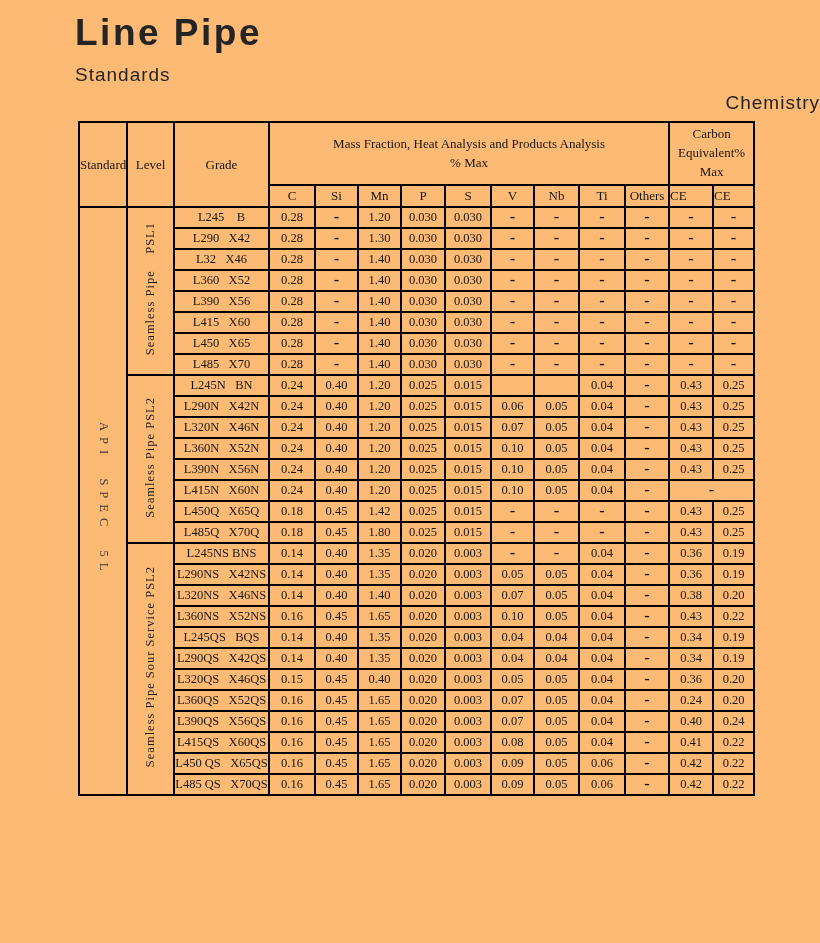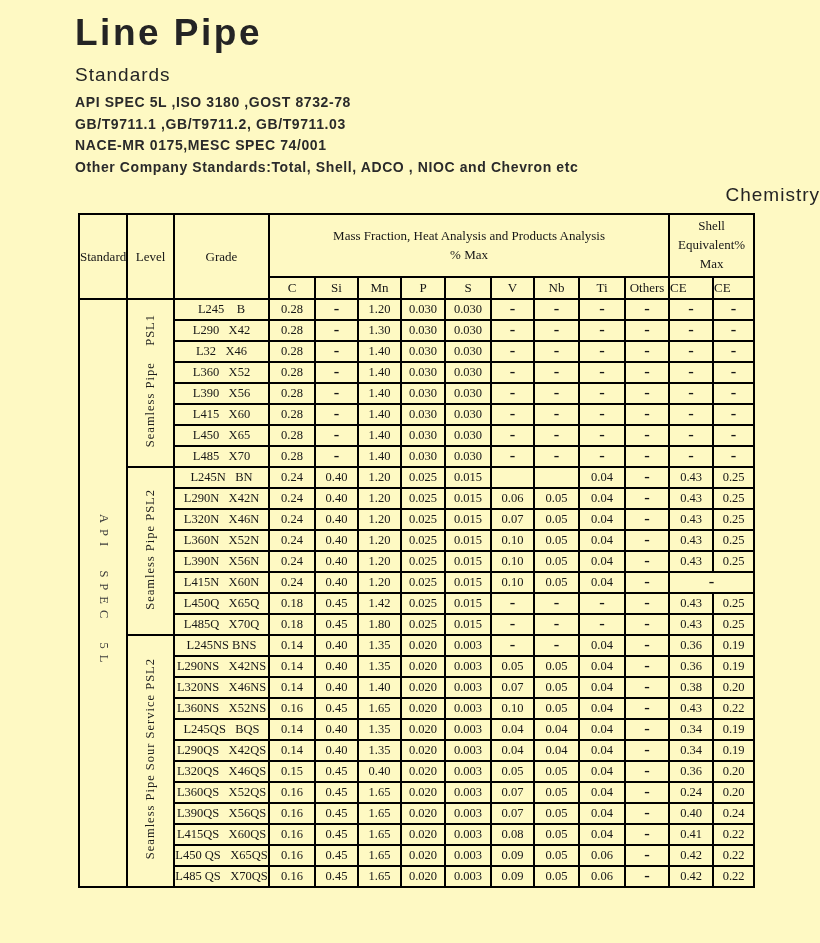--- a/index.html
+++ b/index.html
@@ -1,19 +1,19 @@
 <!DOCTYPE html>
 <html><head>
 <meta charset="utf-8">
 <style>
   html,body{margin:0;padding:0;background:#fff;}
   .page{
     position:relative;
     width:820px;height:943px;
-    background:#fef9c3;color:#161616;
+    background:#fdba74;color:#161616;
     font-family:"Liberation Serif",serif;
     overflow:hidden;
     box-sizing:border-box;
     padding:10px 0 0 75px;
   }
   .title{
     font-family:"Liberation Sans",sans-serif;
     font-weight:700;font-size:37px;letter-spacing:2.5px;
     color:#242424;margin:2px 0 10px 0;
   }
@@ -72,26 +72,20 @@
 </style>
 </head>
 <body>
 
 <div class="page">
 
   <div class="title">Line Pipe</div>
 
   <div class="h2">Standards</div>
 
-  <div>
-    <div class="std-line">API SPEC 5L ,ISO 3180 ,GOST 8732-78</div>
-    <div class="std-line">GB/T9711.1 ,GB/T9711.2, GB/T9711.03</div>
-    <div class="std-line">NACE-MR 0175,MESC SPEC 74/001</div>
-    <div class="std-line">Other Company Standards:Total, Shell, ADCO , NIOC and Chevron etc</div>
-  </div>
 
   <div class="h2 chem">Chemistry</div>
 
   <table>
     <colgroup>
       <col class="c-standard">
         <col class="c-level">
         <col class="c-grade">
       <col class="c-c">
         <col class="c-si">
@@ -108,21 +102,21 @@
     <thead>
       <tr class="hrow1">
         <th rowspan="2">Standard</th>
         <th rowspan="2">Level</th>
         <th rowspan="2">Grade</th>
         <th colspan="9">
           <span class="hline">Mass Fraction, Heat Analysis and Products Analysis</span>
           <span class="hline">% Max</span>
         </th>
         <th colspan="2">
-          <span class="hline">Shell</span>
+          <span class="hline">Carbon</span>
           <span class="hline">Equivalent%</span>
           <span class="hline">Max</span>
         </th>
       </tr>
       <tr class="hrow2">
         <th>C</th>
         <th>Si</th>
         <th>Mn</th>
         <th>P</th>
         <th>S</th>

